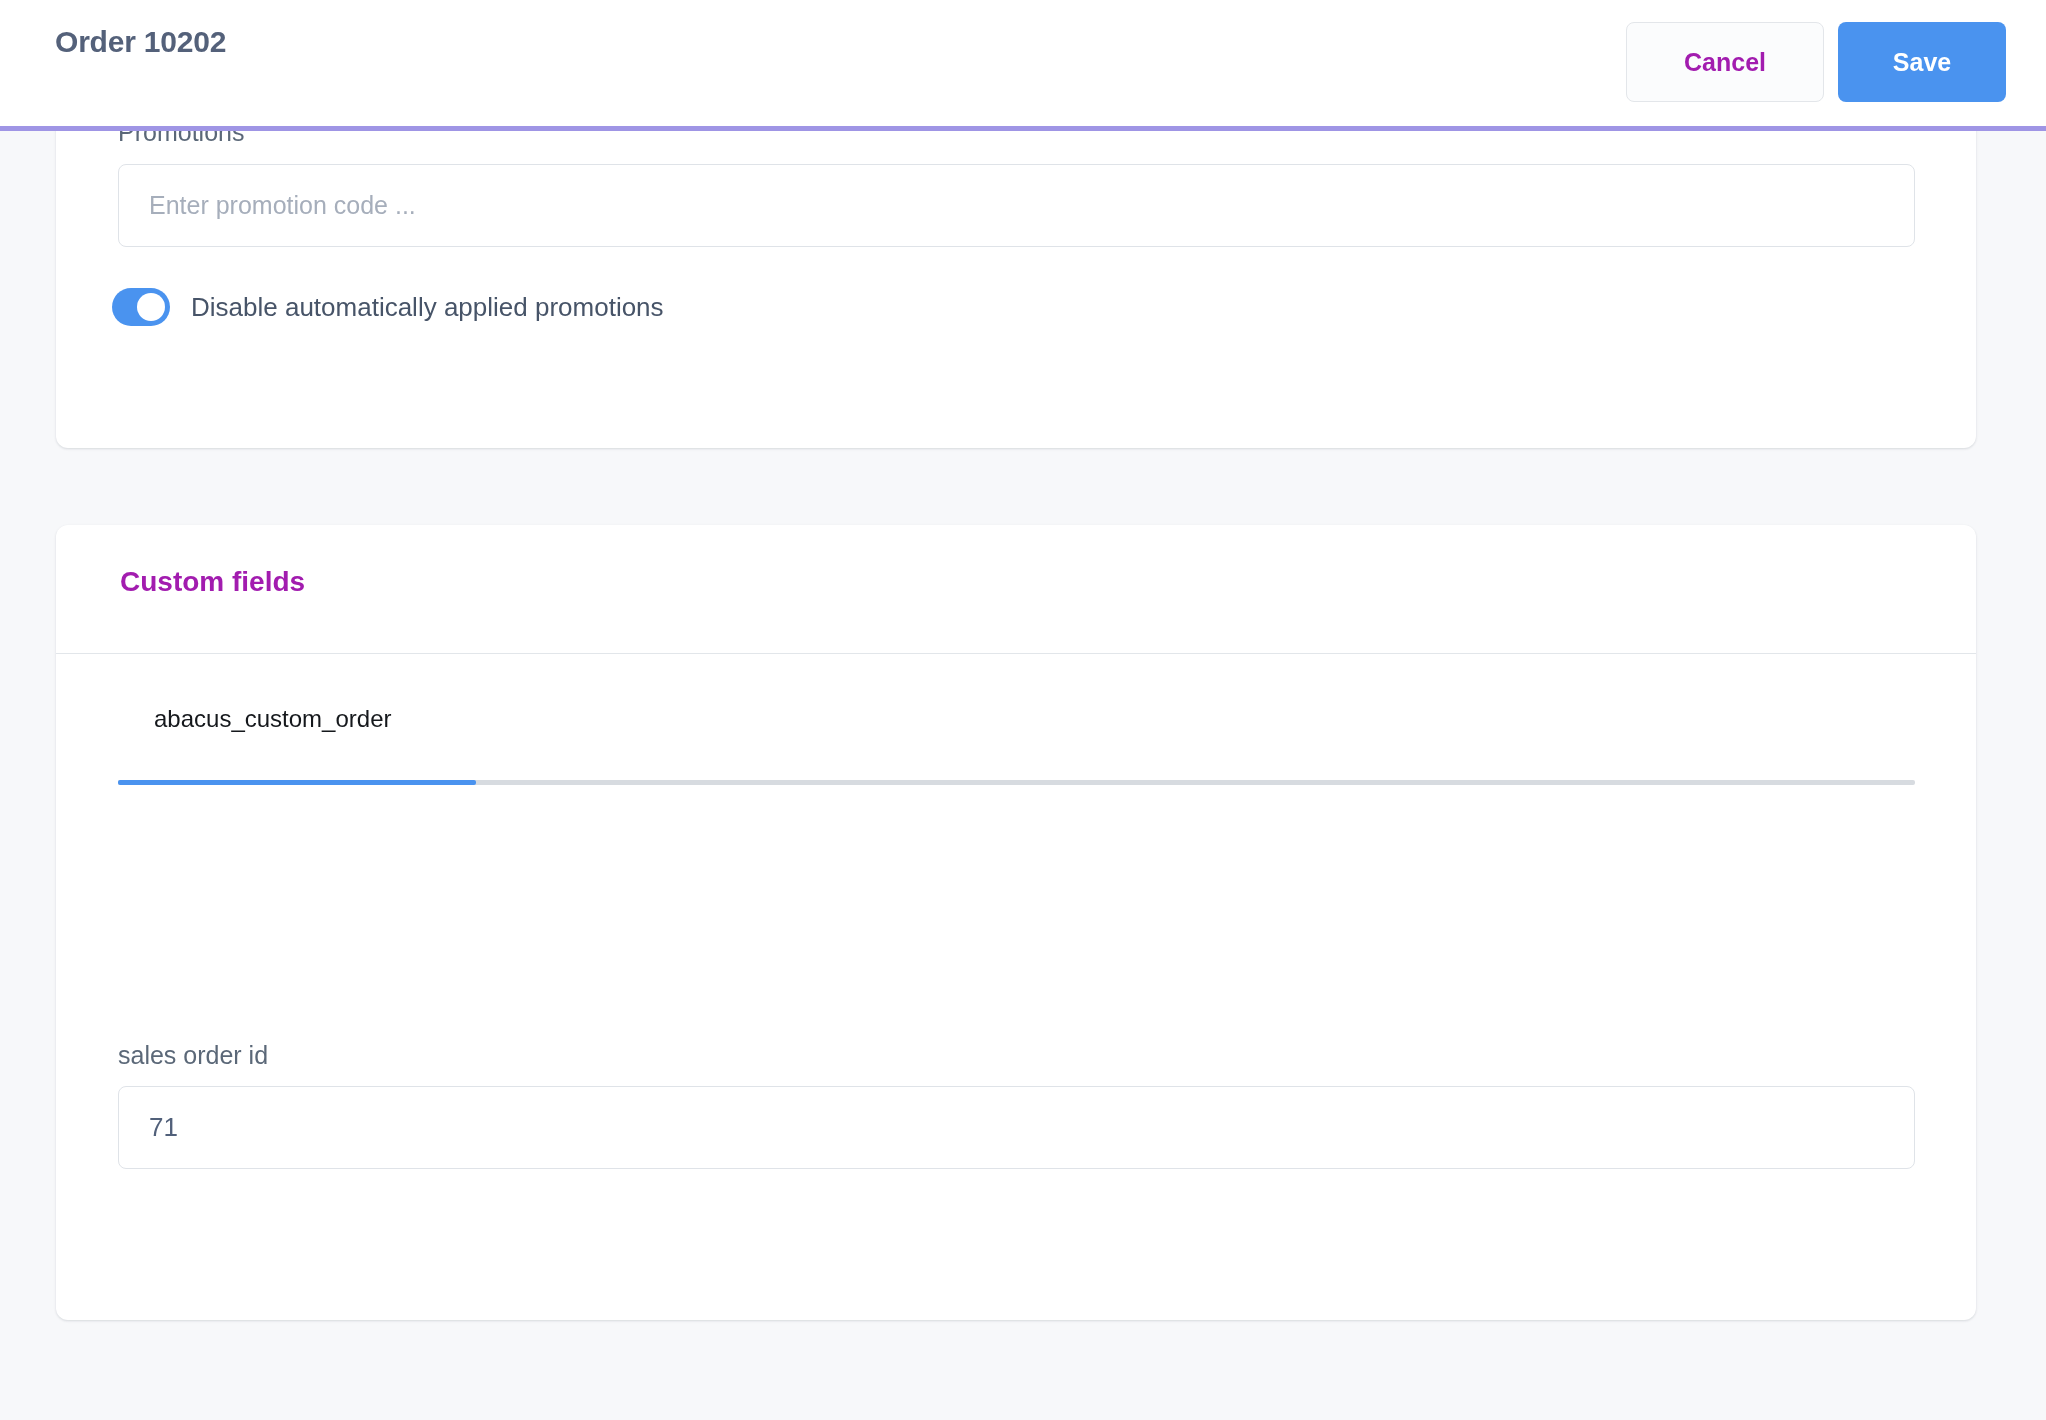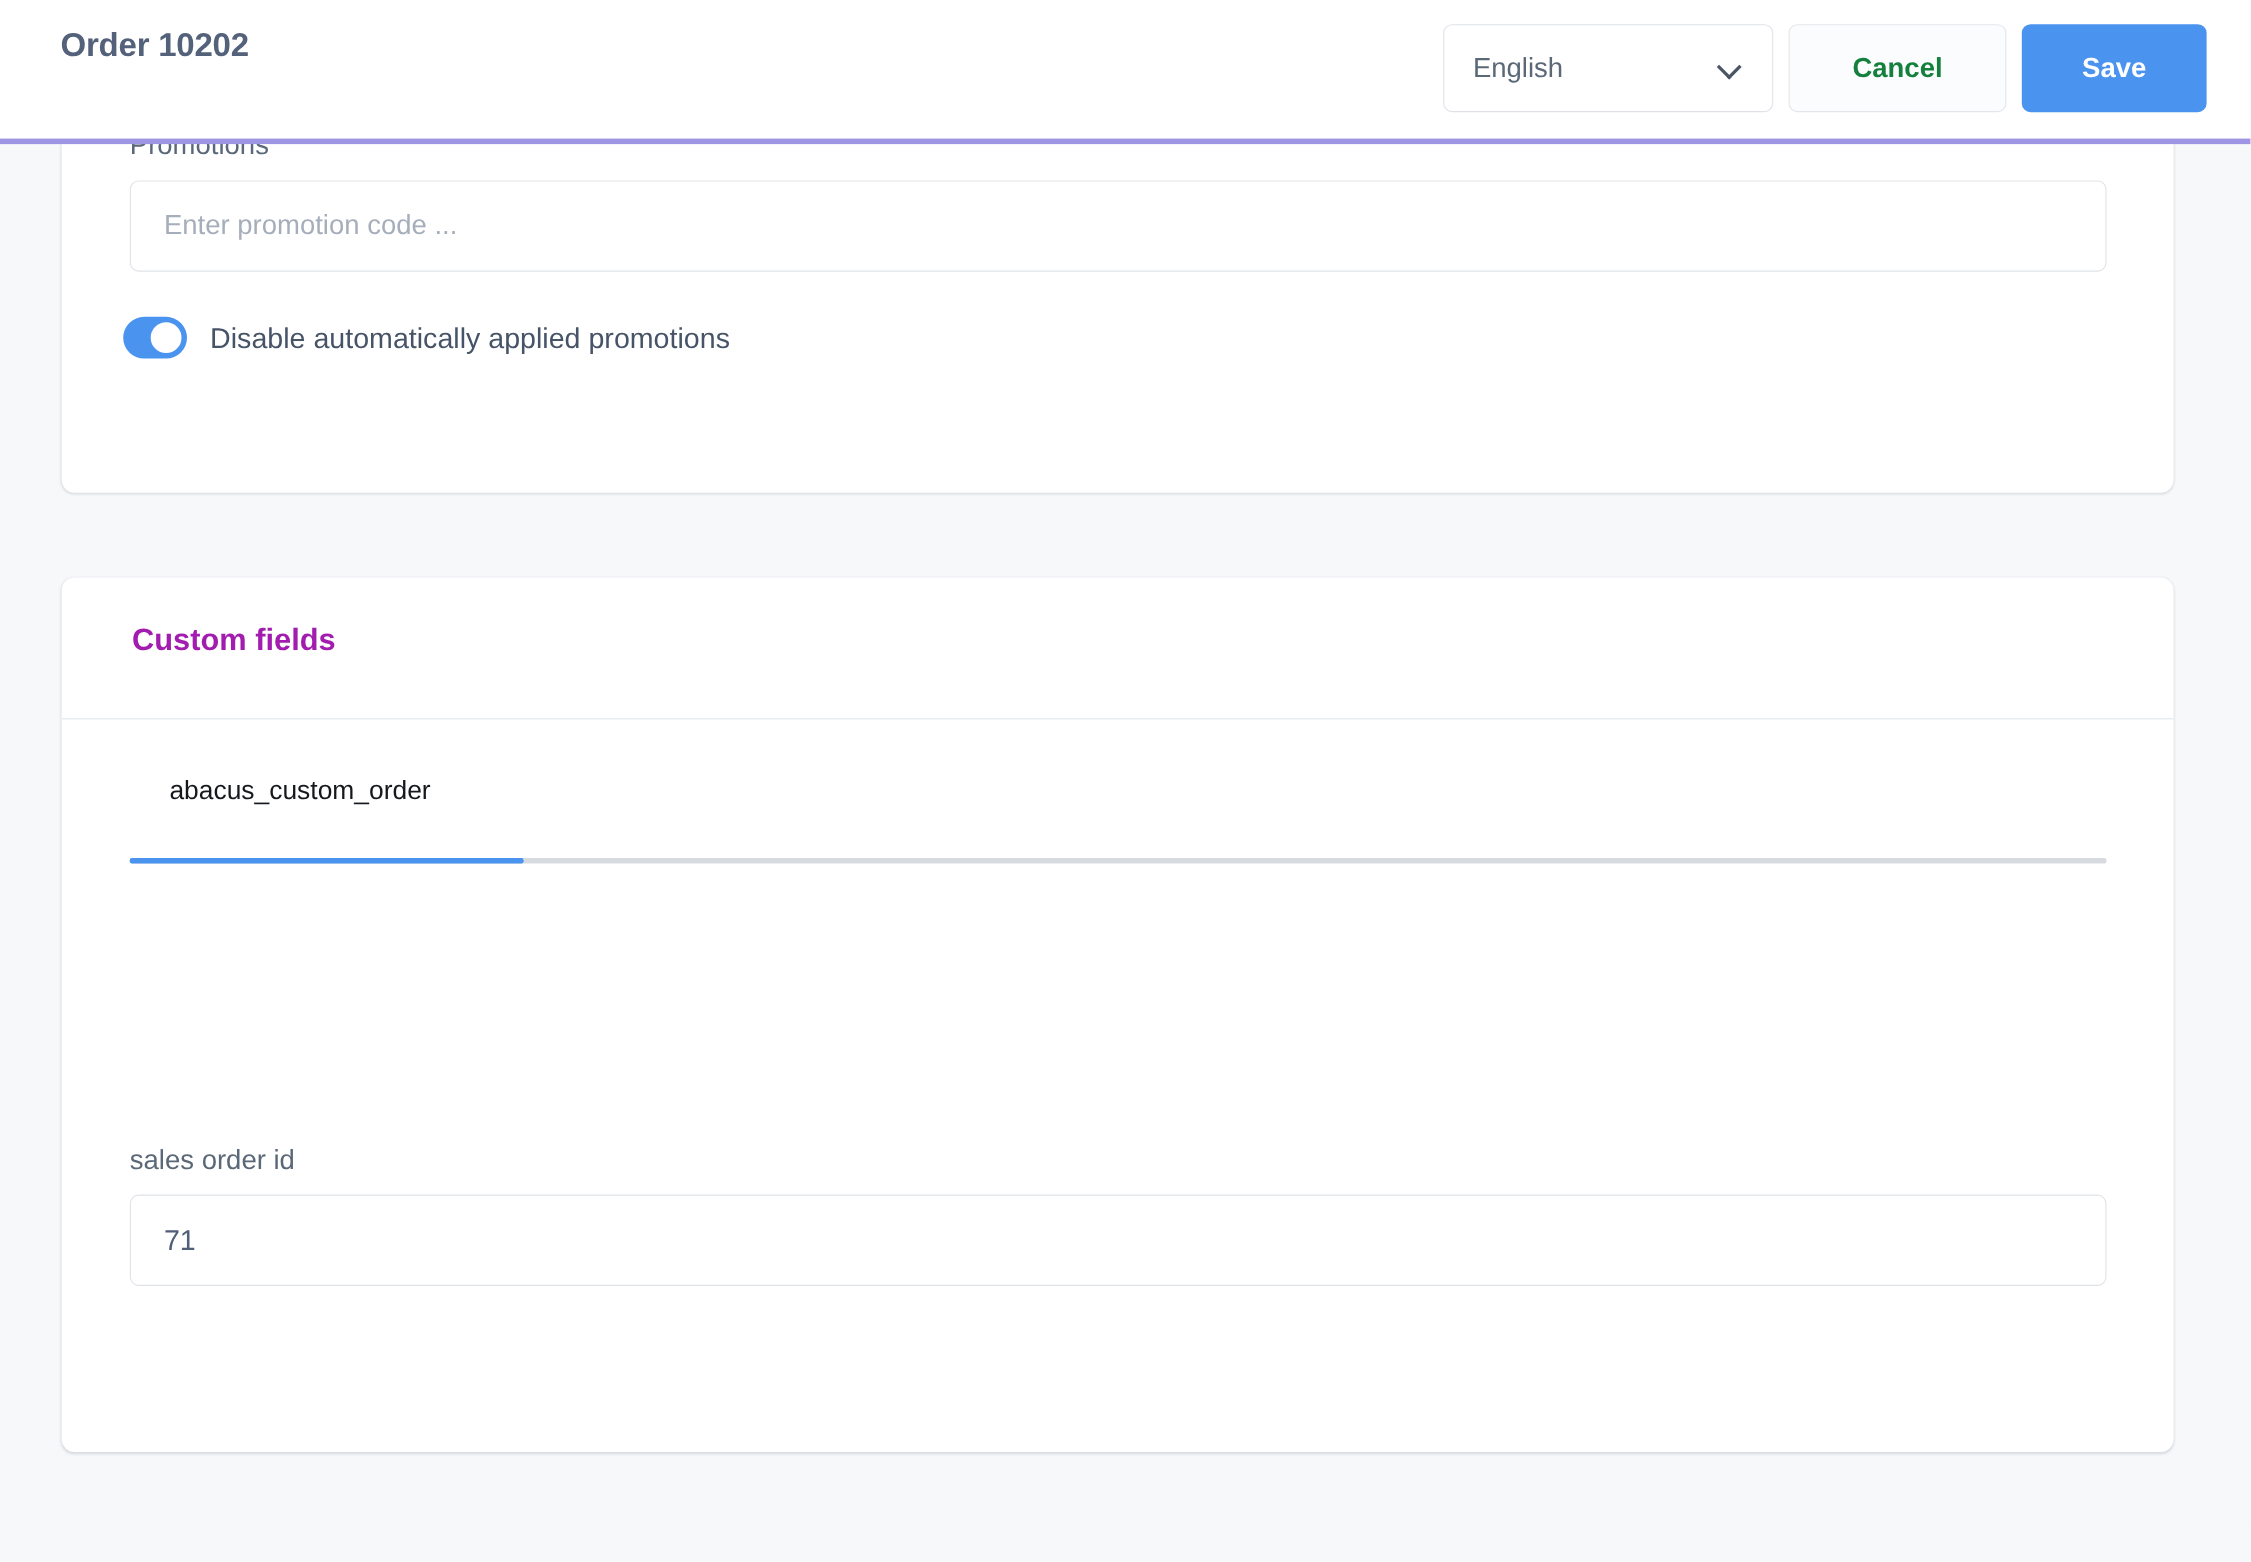--- a/index.html
+++ b/index.html
@@ -87,21 +87,21 @@
   .btn-cancel {
     margin-left: 14px;
     width: 198px;
     height: 80px;
     border: 1px solid #e3e6ea;
     border-radius: 8px;
     background: #fbfcfd;
     font-family: "Liberation Sans", sans-serif;
     font-size: 25px;
     font-weight: bold;
-    color: #15803d;
+    color: #a21caf;
     cursor: pointer;
   }
 
   .btn-save {
     margin-left: 14px;
     width: 168px;
     height: 80px;
     border: none;
     border-radius: 8px;
     background: #4a93ef;
@@ -289,24 +289,20 @@
   .field-input::placeholder { color: #a6aebb; }
 </style>
 </head>
 <body>
 
 <div class="app-header">
   <div class="page-title">Order 10202</div>
 
   <div class="header-actions">
 
-    <div class="lang-select">
-      <span class="lang-select-value">English</span>
-      <span class="chevron-down"></span>
-    </div>
 
     <button class="btn-cancel">Cancel</button>
 
     <button class="btn-save">Save</button>
   </div>
 </div>
 
 <div class="purple-bar"></div>
 
 <div class="content">

